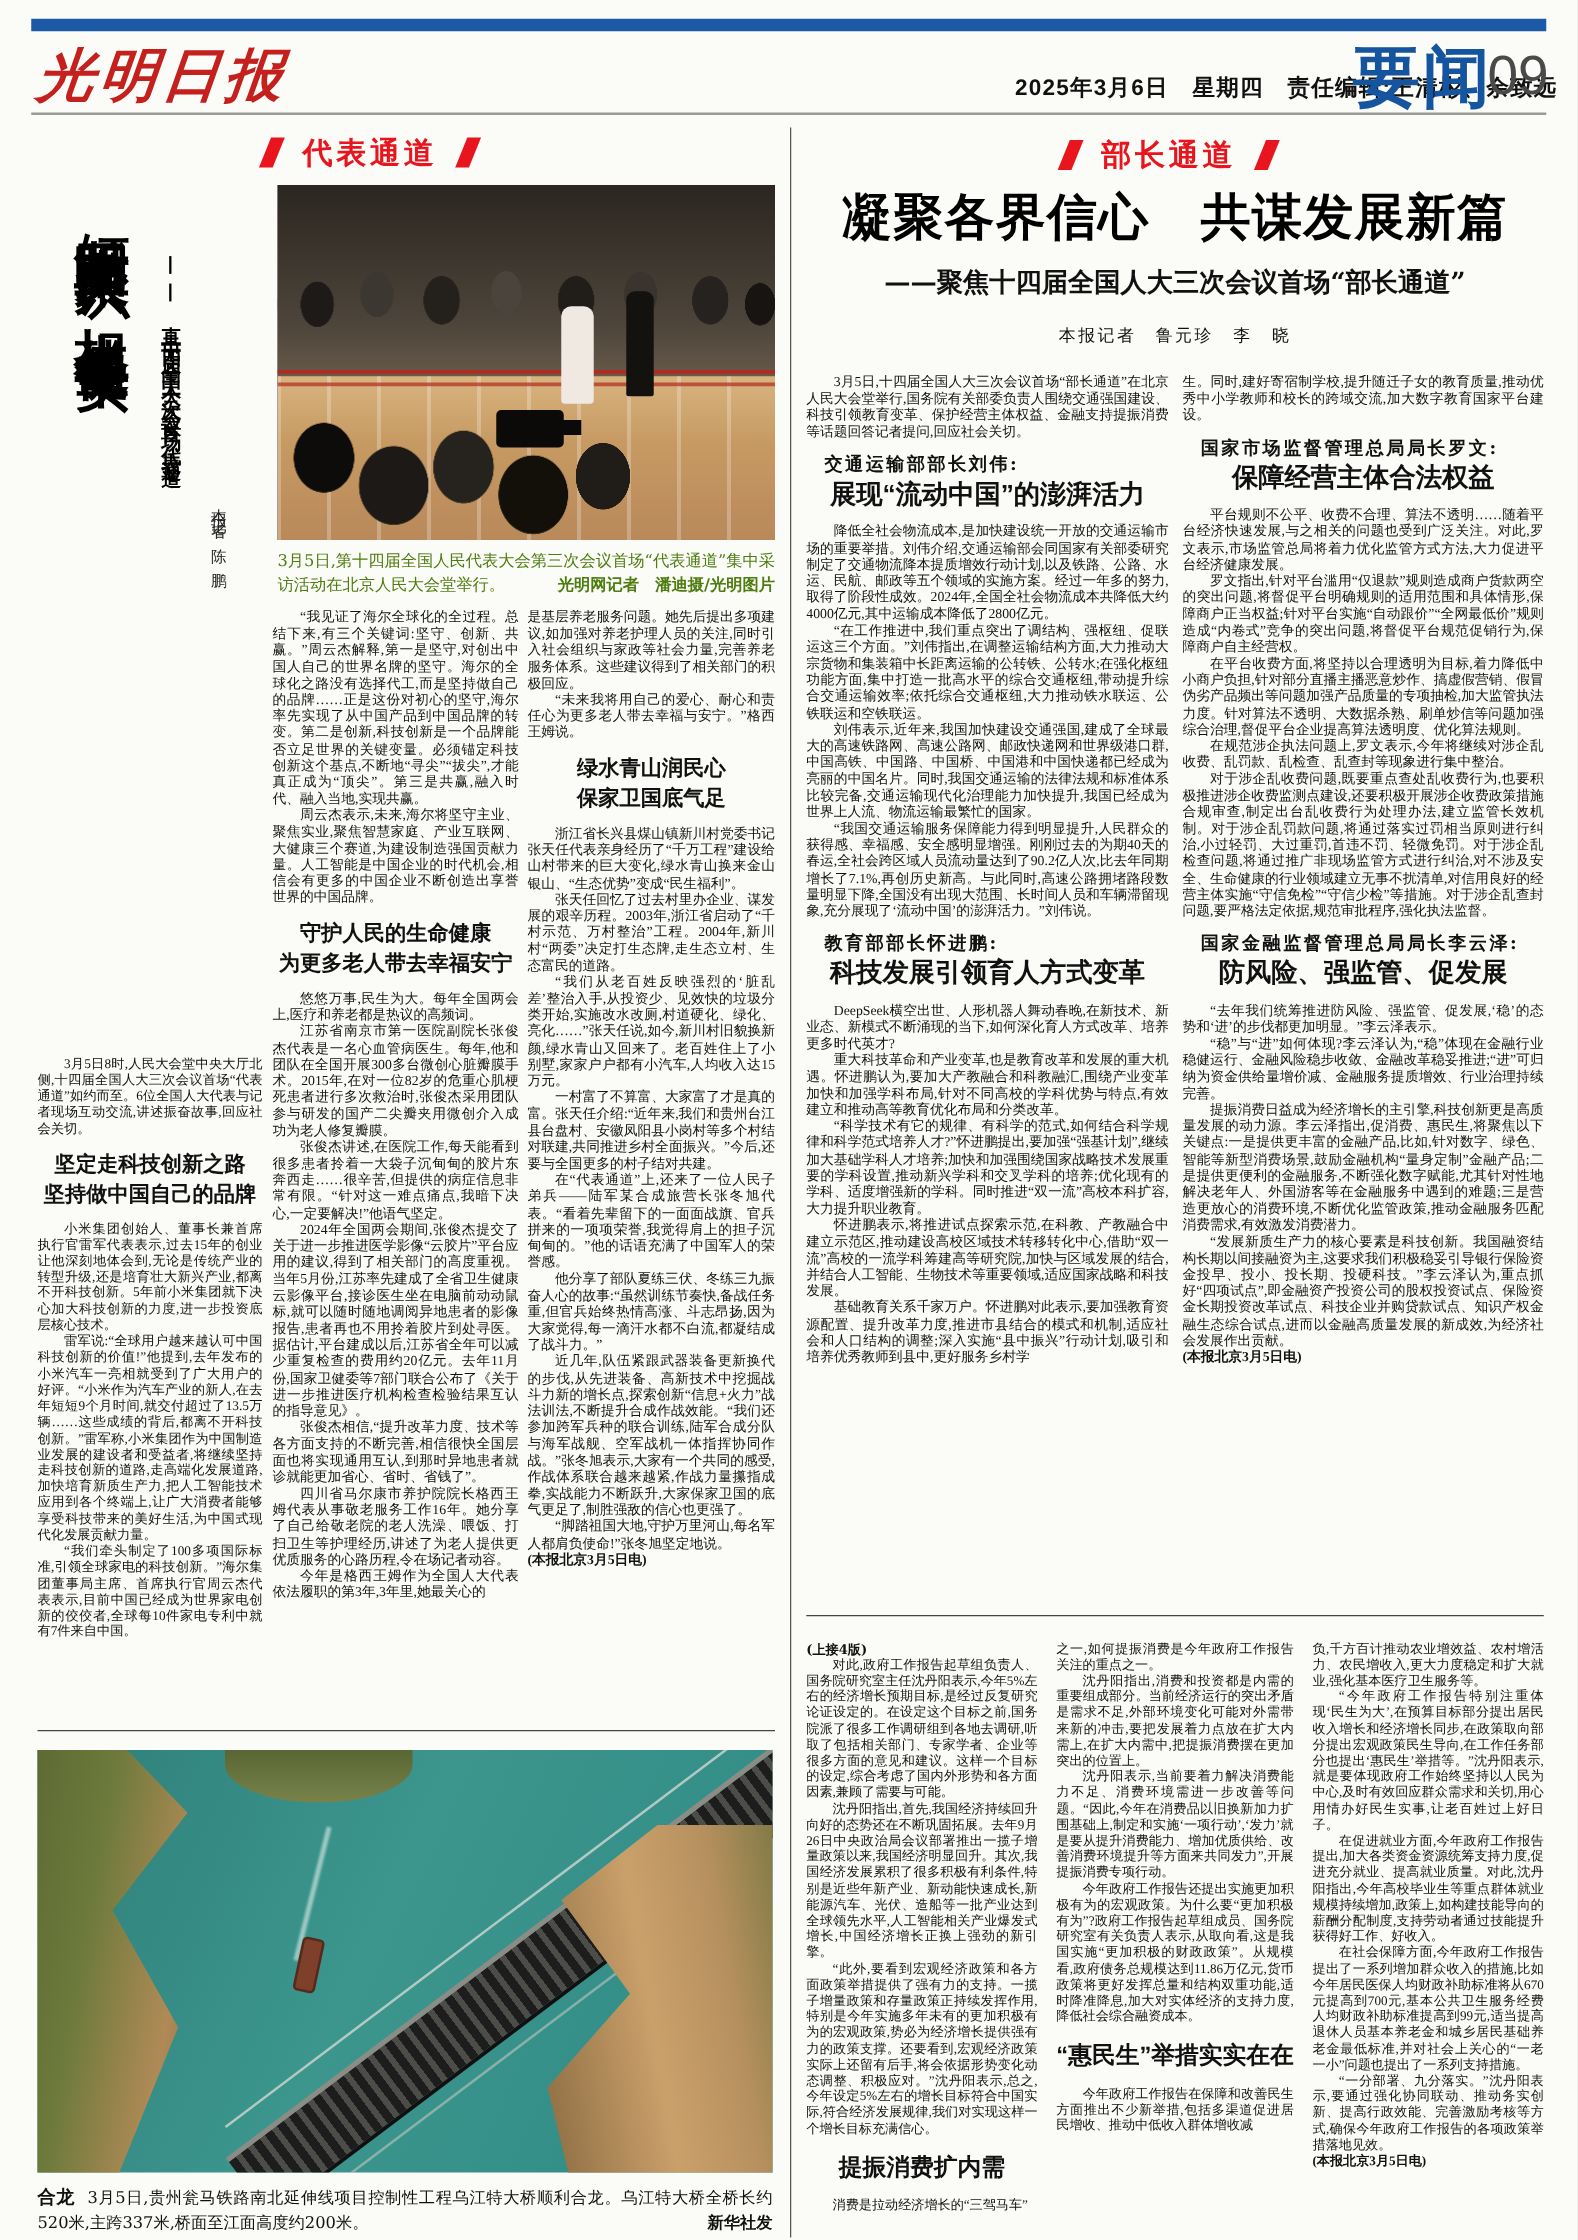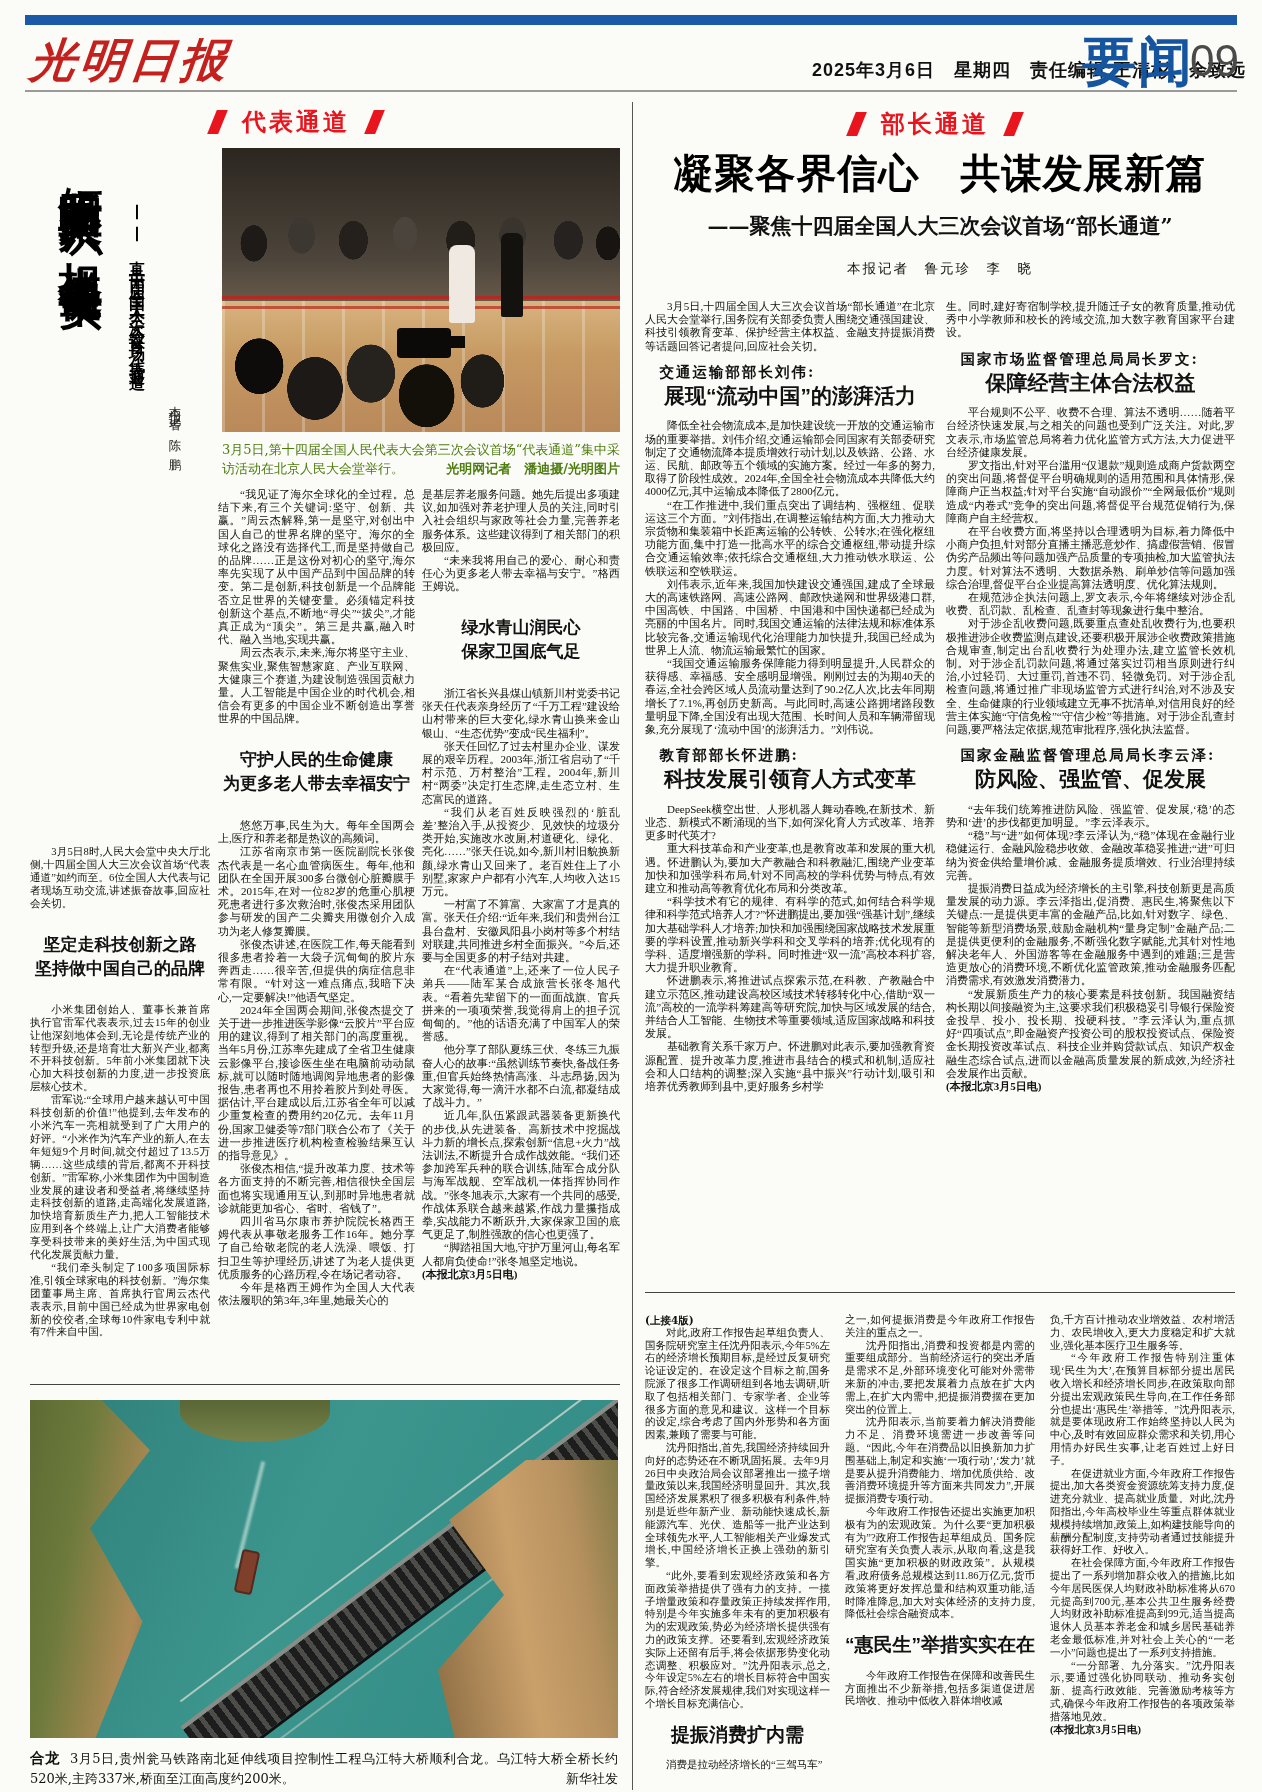--- a/index.html
+++ b/index.html
@@ -63,21 +63,21 @@
             font-family:"DejaVu Serif",serif;color:#4d7c0f;text-align:justify;}
   .caption1 .credit{float:right;font-weight:700;}
   
   .col{position:absolute;overflow:hidden;text-align:justify;}
   .colL1{left:0;top:746px;width:180px;height:556px;font-size:10.6px;line-height:12.9px;}
   .colL2{left:188px;top:388px;width:197px;height:904px;font-size:11px;line-height:13.2px;}
   .colL3{left:392px;top:388px;width:198px;height:904px;font-size:11px;line-height:13.2px;}
   .para{text-indent:2em;}
   .nocindent{text-indent:0;}
   .subhead{font-family:"Liberation Sans","DejaVu Sans",sans-serif;font-weight:900;text-align:center;
-           font-size:17px;line-height:1.45;margin:22px 0;white-space:pre-line;text-indent:0;}
+           font-size:17px;line-height:1.45;margin:9px 0;white-space:pre-line;text-indent:0;}
   .kicker{font-family:"DejaVu Serif",serif;font-weight:700;font-size:14.5px;letter-spacing:2px;
           margin:12px 0 2px 0;text-indent:1em;}
   .r-subhead{font-family:"Liberation Sans","DejaVu Sans",sans-serif;font-weight:900;text-align:center;
            font-size:21px;line-height:1.3;margin:4px 0 10px 0;text-indent:0;}
   .dateline-end{text-align:left;font-weight:700;text-indent:0;}
   .cont-note{font-family:"DejaVu Serif",serif;font-weight:700;text-indent:0;}
   .rule-h{position:absolute;background:#444;height:1px;}
   
   .photo2{position:absolute;left:0;top:1300px;width:588px;height:338px;overflow:hidden;
           background:linear-gradient(115deg,#2e7f78 0%,#3c968e 45%,#2f8a84 100%);}
@@ -94,21 +94,21 @@
       border-top:4px solid #8c8c86;border-bottom:3px solid #101010;}
   .cable{position:absolute;left:90px;top:120px;width:600px;height:2px;background:#cfd8d0;transform:rotate(-37deg);opacity:.8;}
   .cable2{position:absolute;left:120px;top:210px;width:600px;height:2px;background:#bcc8c0;transform:rotate(-37deg);opacity:.6;}
   .wake{position:absolute;left:218px;top:60px;width:4px;height:110px;background:rgba(235,245,240,.55);
         transform:rotate(14deg);filter:blur(1px);}
   .boat{position:absolute;left:208px;top:150px;width:14px;height:40px;background:#7e3f2b;border:2px solid #57281c;
         border-radius:4px;transform:rotate(12deg);}
   .caption2{position:absolute;left:0;top:1648px;width:588px;font-size:13px;line-height:20px;
             font-family:"DejaVu Serif",serif;text-align:justify;}
   .caption2 .lead{font-weight:900;font-size:14.5px;margin-right:10px;}
-  .caption2 .credit{float:right;font-weight:400;margin-left:16px;}
+  .caption2 .credit{float:right;font-weight:700;margin-left:16px;}
   
   .sec-right{position:absolute;left:645px;top:100px;width:590px;height:1692px;}
   .r-headline{position:absolute;left:0;top:46px;width:590px;text-align:center;font-size:40px;font-weight:900;
               letter-spacing:1px;font-family:"Liberation Sans","DejaVu Sans",sans-serif;color:#000;}
   .r-subtitle{position:absolute;left:0;top:112px;width:590px;text-align:center;font-size:21px;font-weight:700;
               font-family:"DejaVu Serif",serif;}
   .r-byline{position:absolute;left:0;top:160px;width:590px;text-align:center;font-size:13.5px;
             font-family:"DejaVu Serif",serif;letter-spacing:2px;}
   .colR1{left:0;top:200px;width:290px;height:962px;font-size:11px;line-height:13.2px;}
   .colR2{left:301px;top:200px;width:289px;height:962px;font-size:11px;line-height:13.2px;}

